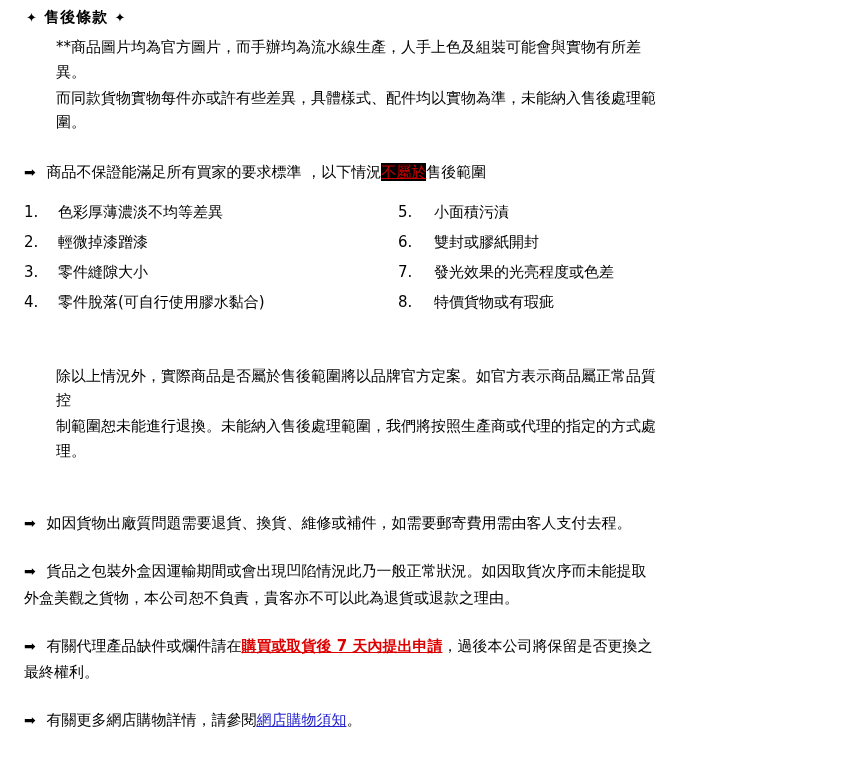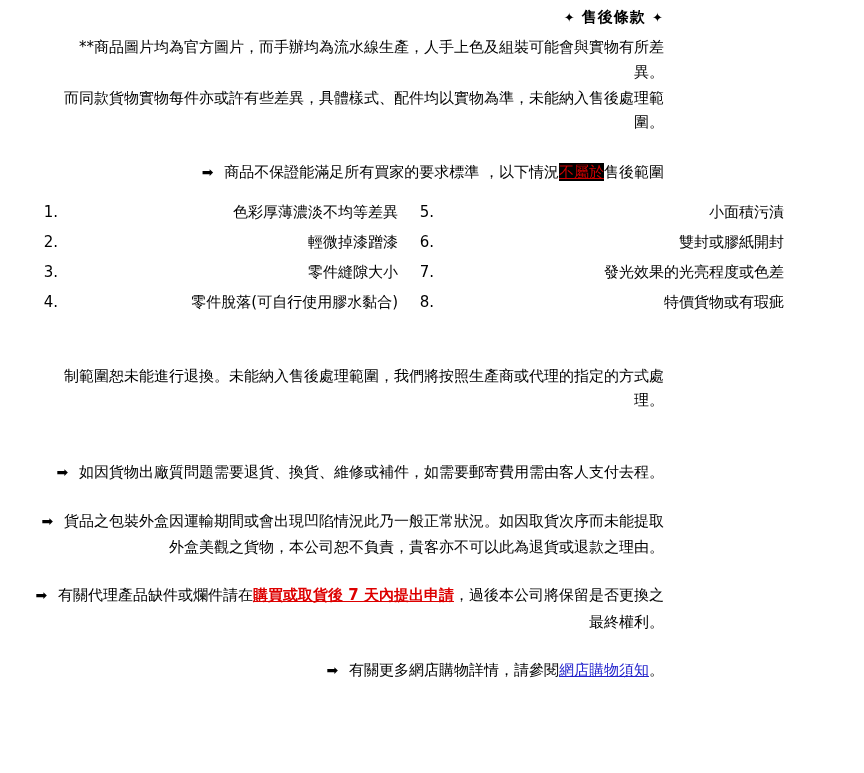--- a/index.html
+++ b/index.html
@@ -13,21 +13,20 @@
     font-family: "DejaVu Sans", "Liberation Sans", sans-serif;
     color: #000000;
     font-size: 15px;
     line-height: 1.55;
     overflow: hidden;
   }
   .page {
     padding: 6px 24px 0 24px;
     box-sizing: border-box;
     width: 688px;
-    text-align: right;
   }
   .title {
     font-size: 15px;
     font-weight: bold;
     letter-spacing: 1px;
     margin: 0 0 6px 2px;
   }
   .diamond {
     font-size: 13px;
   }
@@ -139,20 +138,21 @@
       <td class="item-left">零件脫落(可自行使用膠水黏合)</td>
       <td class="num2">8.</td>
       <td class="item-right">特價貨物或有瑕疵</td>
     </tr>
   </tbody>
     </table>
 
   <div class="spacer-lg"></div>
 
   <div class="block">
+    <p class="para">除以上情況外，實際商品是否屬於售後範圍將以品牌官方定案。如官方表示商品屬正常品質控</p>
     <p class="para">制範圍恕未能進行退換。未能納入售後處理範圍，我們將按照生產商或代理的指定的方式處理。</p>
   </div>
 
   <div class="spacer-md"></div>
 
 
   <div class="spacer-sm"></div>
 
   <p class="para">
     <span class="arrow">➡</span>

